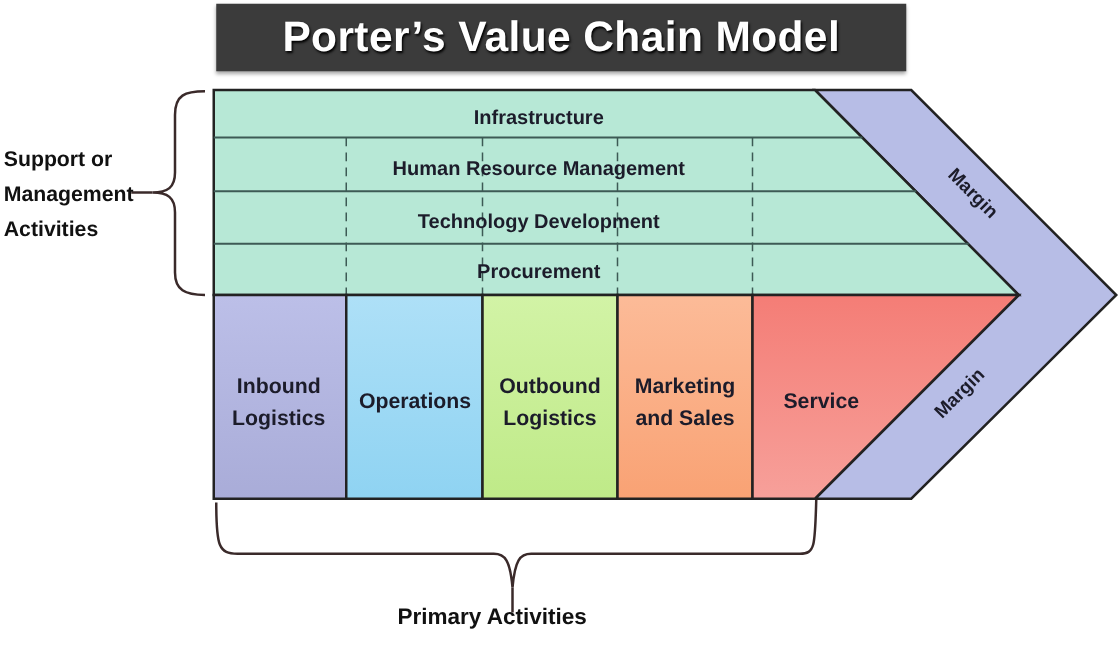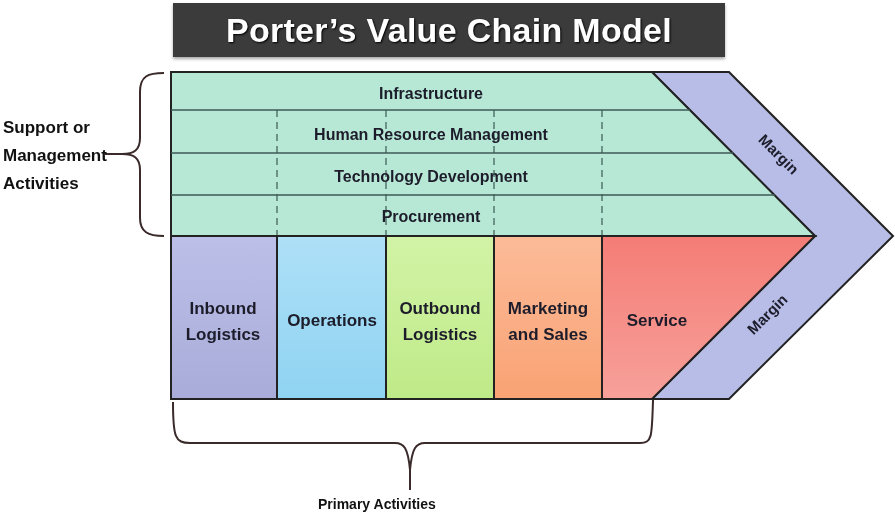--- a/index.html
+++ b/index.html
@@ -85,13 +85,13 @@
   <path d="M173,402 C173,437 175,443 190,443 L395,443 C404,443 408,448 410,470 C412,448 416,443 425,443 L640,443 C652,443 652,437 653,400" fill="none" stroke="#3a2a2a" stroke-width="2"></path>
   <line x1="410" y1="470" x2="410" y2="490" stroke="#3a2a2a" stroke-width="2"></line>
 </svg>
 
 <div class="side-label" style="left:3px;top:114px;">
   <div>Support or</div>
   <div>Management</div>
   <div>Activities</div>
 </div>
 
-<div class="side-label" style="left:318px;top:490px;font-size:14px;">Primary Activities</div>
+<div class="side-label" style="left:318px;top:479px;font-size:18px;">Primary Activities</div>
 
 </body></html>

